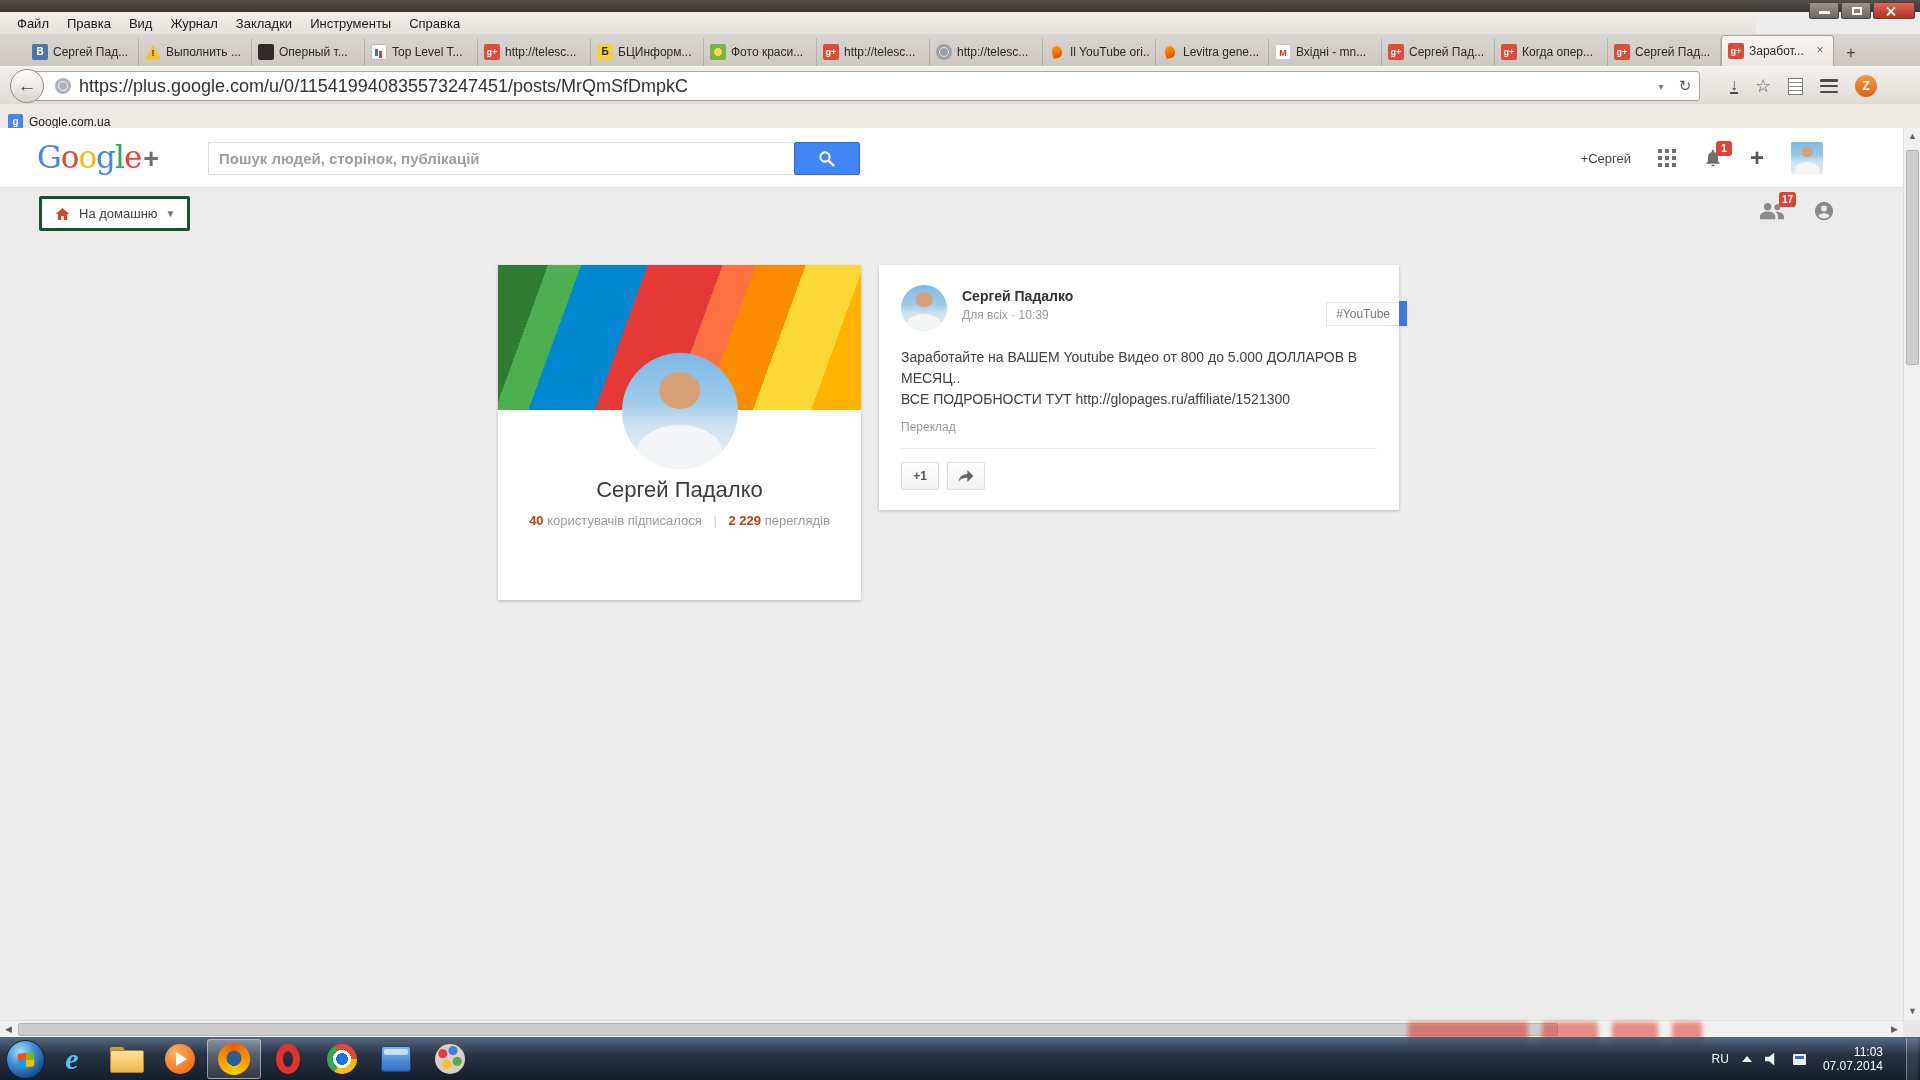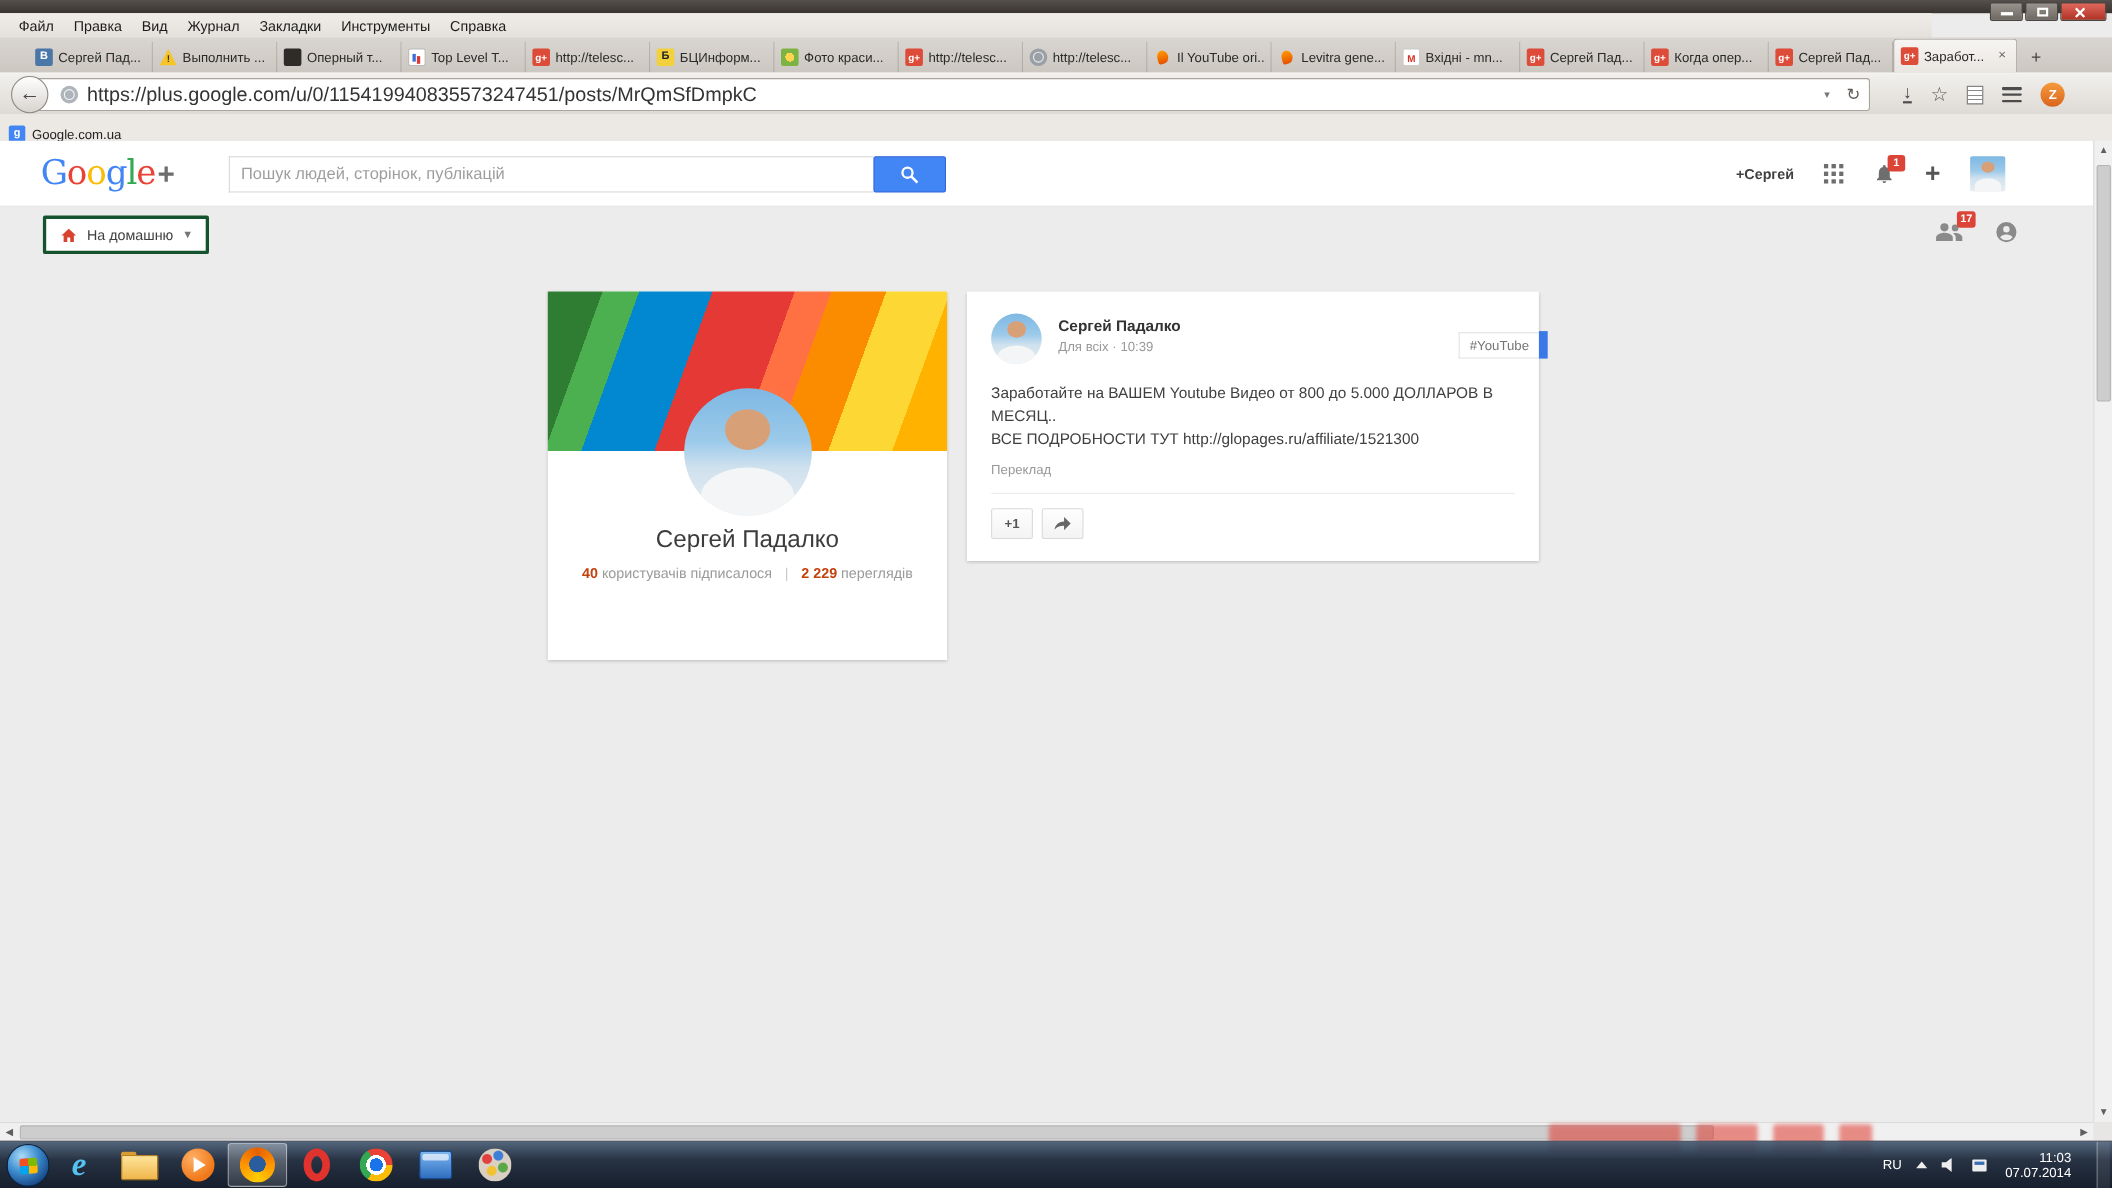--- a/index.html
+++ b/index.html
@@ -89,26 +89,26 @@
   .bm-label { font-size:12px; color:#222; }
 
   
   .page { position:absolute; top:128px; left:0; width:1903px; height:892px; background:#ececec; overflow:hidden; }
 
   .gheader { position:absolute; top:0; left:0; width:100%; height:60px; background:#fff; border-bottom:1px solid #e1e1e1;padding-left:43px; }
   .glogo { position:absolute; left:37px; top:11px; font-family:"DejaVu Serif", serif; font-size:31px; letter-spacing:-1px; }
   .glogo .c-blue{color:#4285f4;} .glogo .c-red{color:#ea4335;} .glogo .c-yellow{color:#fbbc05;} .glogo .c-green{color:#34a853;}
   .glogo .g-plus { color:#6e6e6e; font-family:"Liberation Sans", sans-serif; font-weight:bold; font-size:27px; margin-left:2px; }
   .gsearch { position:absolute; left:208px; top:14px; width:586px; height:33px; border:1px solid #d9d9d9;
-    border-right:none; padding:0 10px; font-size:15px; color:#333; outline:none; }
+    border-right:none; padding:0 10px; font-size:15px; color:#333; outline:none;font-weight:bold; }
   .gsearch::placeholder { color:#9e9e9e; }
   .gsearch-btn { position:absolute; left:794px; top:14px; width:66px; height:33px; background:#4285f4;
     border:1px solid #3367d6; border-radius:2px; display:flex; align-items:center; justify-content:center; }
   .gheader-right { position:absolute; right:80px; top:0; height:60px; display:flex; align-items:center; gap:27px; }
-  .share-name { font-size:13px; font-weight:bold; color:#404040; }
+  .share-name { font-size:13px; font-weight:normal; color:#404040; }
   .bell-wrap { position:relative; }
   .notif-badge { position:absolute; top:-7px; right:-9px; min-width:16px; height:15px; background:#db4437;
     border-radius:3px; color:#fff; font-size:10px; font-weight:bold; text-align:center; line-height:15px; padding:0 3px; }
   .newpost-icon { color:#555; font-size:24px; font-weight:bold; line-height:20px; }
   .newpost-icon::after { content:"+"; }
   .hdr-avatar { width:32px; height:32px; border-radius:2px; overflow:hidden; }
 
   .gsubnav-home { position:absolute; left:39px; top:68px; height:35px; background:#fff; border:3px solid #14532d;
     border-radius:2px; display:flex; align-items:center; gap:8px; padding:0 12px; }
   .home-label { font-size:13px; color:#404040; }

